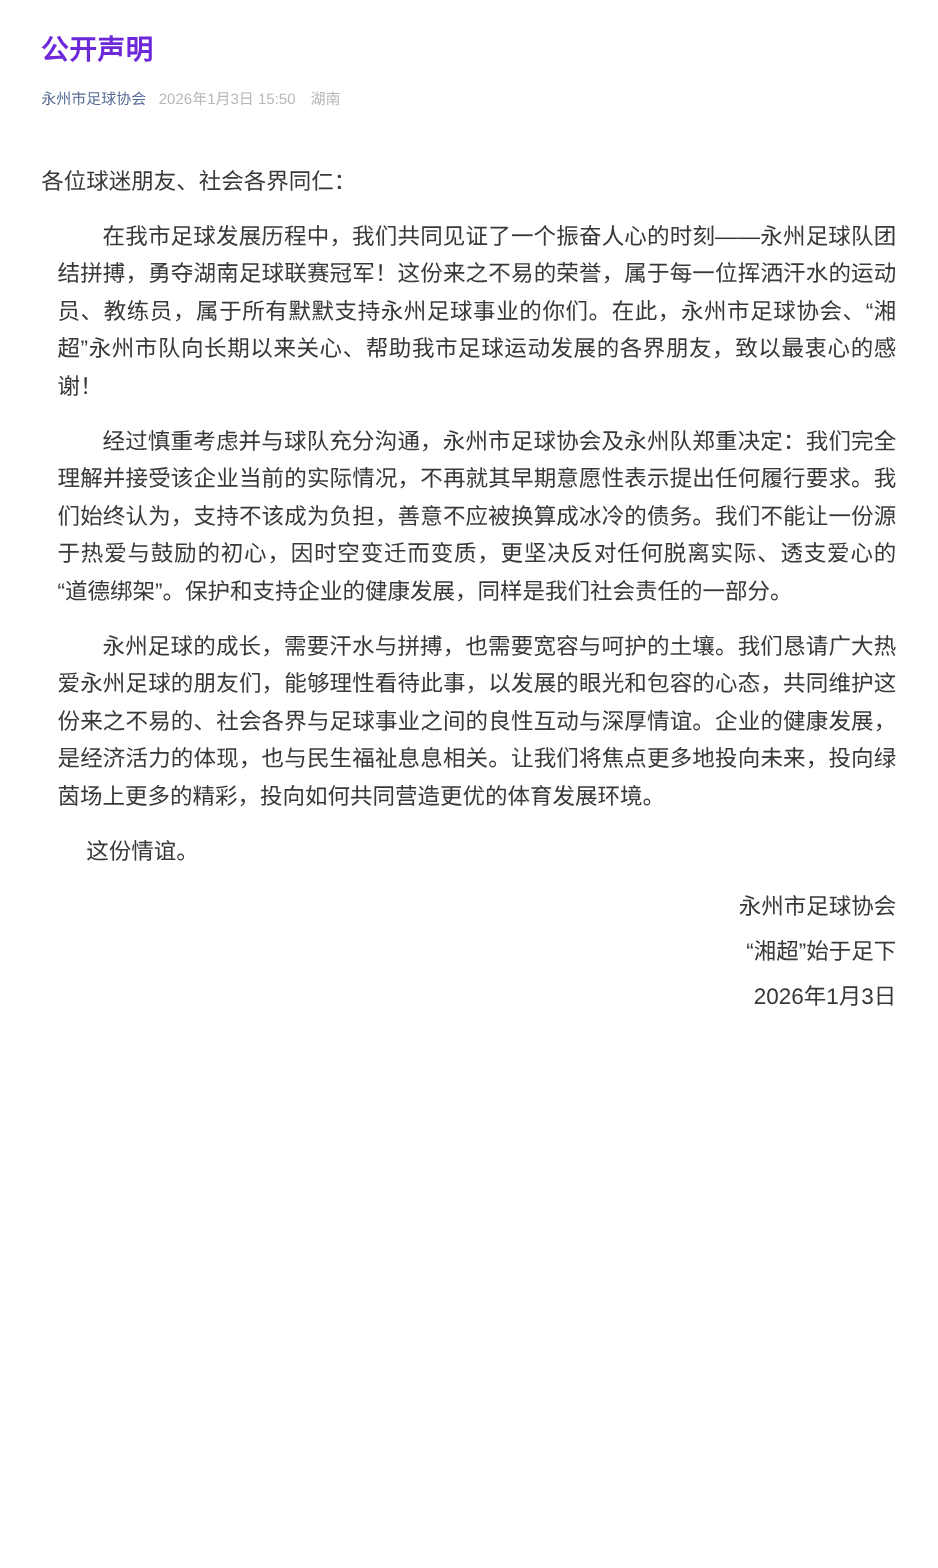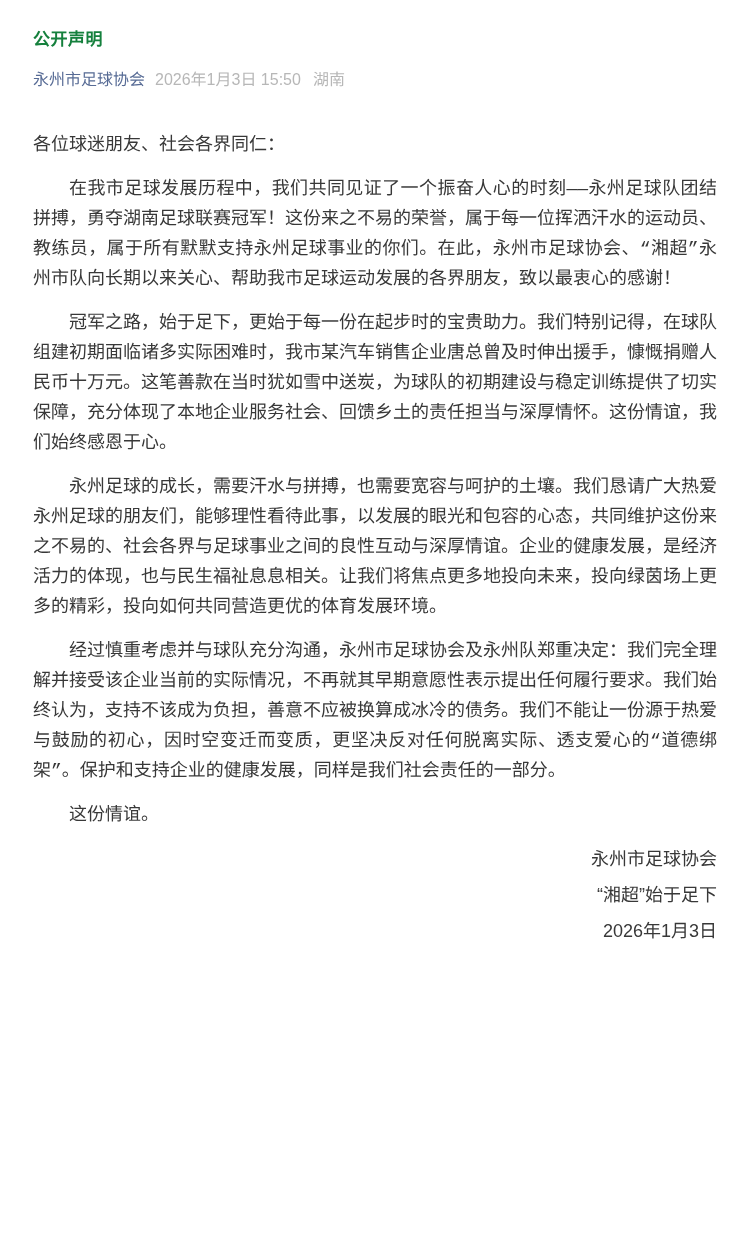--- a/index.html
+++ b/index.html
@@ -13,29 +13,29 @@
   }
   .page {
     box-sizing: border-box;
     width: 750px;
     min-height: 1254px;
     padding: 24px 33px 18px 33px;
     background: #ffffff;
   }
   .article-title {
     margin: 0;
-    font-size: 17px;
+    font-size: 22px;
     line-height: 32px;
     font-weight: bold;
-    color: #15803d;
+    color: #6d28d9;
     letter-spacing: 0.5px;
   }
   .byline {
     margin-top: 13px;
-    font-size: 16px;
+    font-size: 12px;
     line-height: 21px;
     white-space: nowrap;
   }
   .author-link {
     color: #576b95;
     text-decoration: none;
     cursor: pointer;
   }
   .meta {
     color: #b7b7b7;
@@ -44,24 +44,24 @@
   .meta-location { margin-left: 12px; }
   .content {
     margin-top: 40px;
     font-size: 18px;
     line-height: 30px;
     color: #383838;
     text-align: justify;
   }
   .content p {
     margin: 0 0 14px 0;
-    font-family: Liberation Mono, monospace;
   }
   .content p.para {
     text-indent: 2em;
+    margin-left: 13px;
   }
   .greeting {
     text-indent: 0;
   }
   .closing {
     text-indent: 2em;
   }
   .signature {
     margin-top: 3px;
     text-align: right;
@@ -82,26 +82,25 @@
 
   <div class="byline">
     <a class="author-link">永州市足球协会</a><span class="meta meta-date">2026年1月3日 15:50</span><span class="meta meta-location">湖南</span>
   </div>
 
   <div class="content">
     <p class="greeting">各位球迷朋友、社会各界同仁：</p>
 
     <p class="para">在我市足球发展历程中，我们共同见证了一个振奋人心的时刻——永州足球队团结拼搏，勇夺湖南足球联赛冠军！这份来之不易的荣誉，属于每一位挥洒汗水的运动员、教练员，属于所有默默支持永州足球事业的你们。在此，永州市足球协会、“湘超”永州市队向长期以来关心、帮助我市足球运动发展的各界朋友，致以最衷心的感谢！</p>
 
-    <p class="para">冠军之路，始于足下，更始于每一份在起步时的宝贵助力。我们特别记得，在球队组建初期面临诸多实际困难时，我市某汽车销售企业唐总曾及时伸出援手，慷慨捐赠人民币十万元。这笔善款在当时犹如雪中送炭，为球队的初期建设与稳定训练提供了切实保障，充分体现了本地企业服务社会、回馈乡土的责任担当与深厚情怀。这份情谊，我们始终感恩于心。</p>
 
 
+    <p class="para">经过慎重考虑并与球队充分沟通，永州市足球协会及永州队郑重决定：我们完全理解并接受该企业当前的实际情况，不再就其早期意愿性表示提出任何履行要求。我们始终认为，支持不该成为负担，善意不应被换算成冰冷的债务。我们不能让一份源于热爱与鼓励的初心，因时空变迁而变质，更坚决反对任何脱离实际、透支爱心的“道德绑架”。保护和支持企业的健康发展，同样是我们社会责任的一部分。</p>
+
     <p class="para">永州足球的成长，需要汗水与拼搏，也需要宽容与呵护的土壤。我们恳请广大热爱永州足球的朋友们，能够理性看待此事，以发展的眼光和包容的心态，共同维护这份来之不易的、社会各界与足球事业之间的良性互动与深厚情谊。企业的健康发展，是经济活力的体现，也与民生福祉息息相关。让我们将焦点更多地投向未来，投向绿茵场上更多的精彩，投向如何共同营造更优的体育发展环境。</p>
-
-    <p class="para">经过慎重考虑并与球队充分沟通，永州市足球协会及永州队郑重决定：我们完全理解并接受该企业当前的实际情况，不再就其早期意愿性表示提出任何履行要求。我们始终认为，支持不该成为负担，善意不应被换算成冰冷的债务。我们不能让一份源于热爱与鼓励的初心，因时空变迁而变质，更坚决反对任何脱离实际、透支爱心的“道德绑架”。保护和支持企业的健康发展，同样是我们社会责任的一部分。</p>
 
 
     <p class="closing">这份情谊。</p>
   </div>
 
   <div class="signature">
     <p>永州市足球协会</p>
     <p>“湘超”始于足下</p>
     <p>2026年1月3日</p>
   </div>

